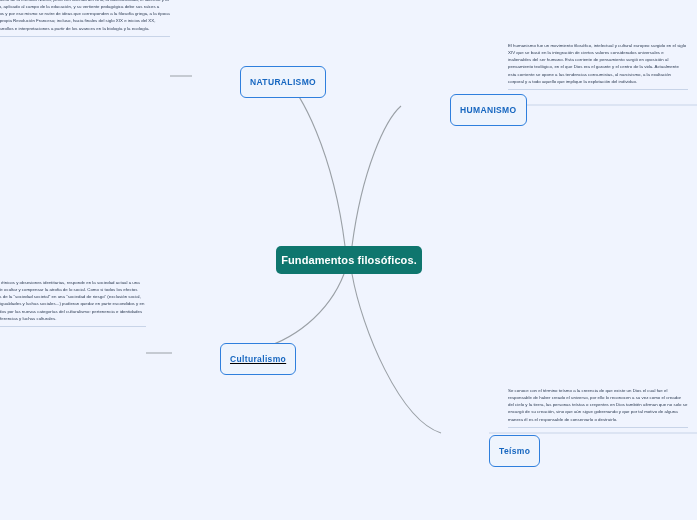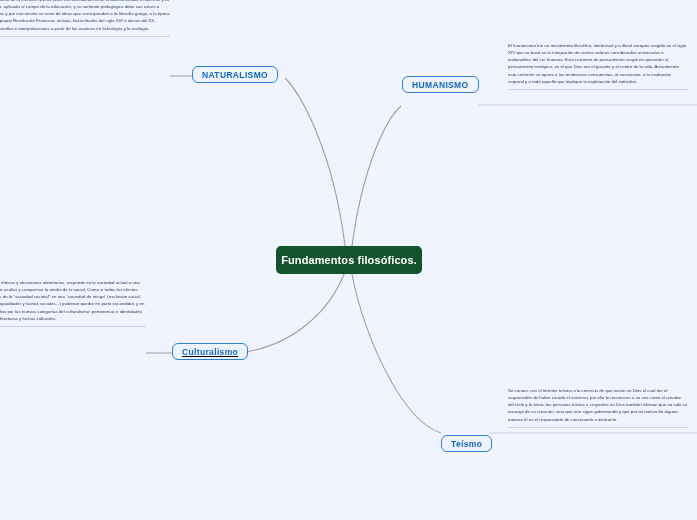--- a/index.html
+++ b/index.html
@@ -28,21 +28,21 @@
     height: 520px;
     pointer-events: none;
   }
   
   .root-node {
     position: absolute;
     left: 276px;
     top: 246px;
     width: 146px;
     height: 28px;
-    background: #14532d;
+    background: #0f766e;
     border-radius: 5px;
     display: flex;
     align-items: center;
     justify-content: center;
     box-sizing: border-box;
   }
   .root-node .lbl {
     color: #ffffff;
     font-size: 11px;
     font-weight: bold;
@@ -52,32 +52,33 @@
   
   .branch-node {
     position: absolute;
     background: #eef4fd;
     border: 1.6px solid #2f7fdd;
     border-radius: 6px;
     display: flex;
     align-items: center;
     justify-content: center;
     box-sizing: border-box;
-    height: 17px;
+    height: 32px;
     padding: 0 9px;
+    margin-left: 48px;
   }
   .branch-node .lbl {
     color: #1767c0;
     font-size: 8.5px;
     font-weight: bold;
     letter-spacing: .35px;
     white-space: nowrap;
   }
   .n-naturalismo { left: 192px; top: 66px; }
-  .n-humanismo   { left: 402px; top: 76px; }
+  .n-humanismo   { left: 402px; top: 94px; }
   .n-culturalismo{ left: 172px; top: 343px; text-decoration: underline; }
   .n-teismo      { left: 441px; top: 435px; }
 
   
   .note {
     position: absolute;
     color: #2b3a52;
     font-size: 4.4px;
     line-height: 1.62;
     text-align: left;

